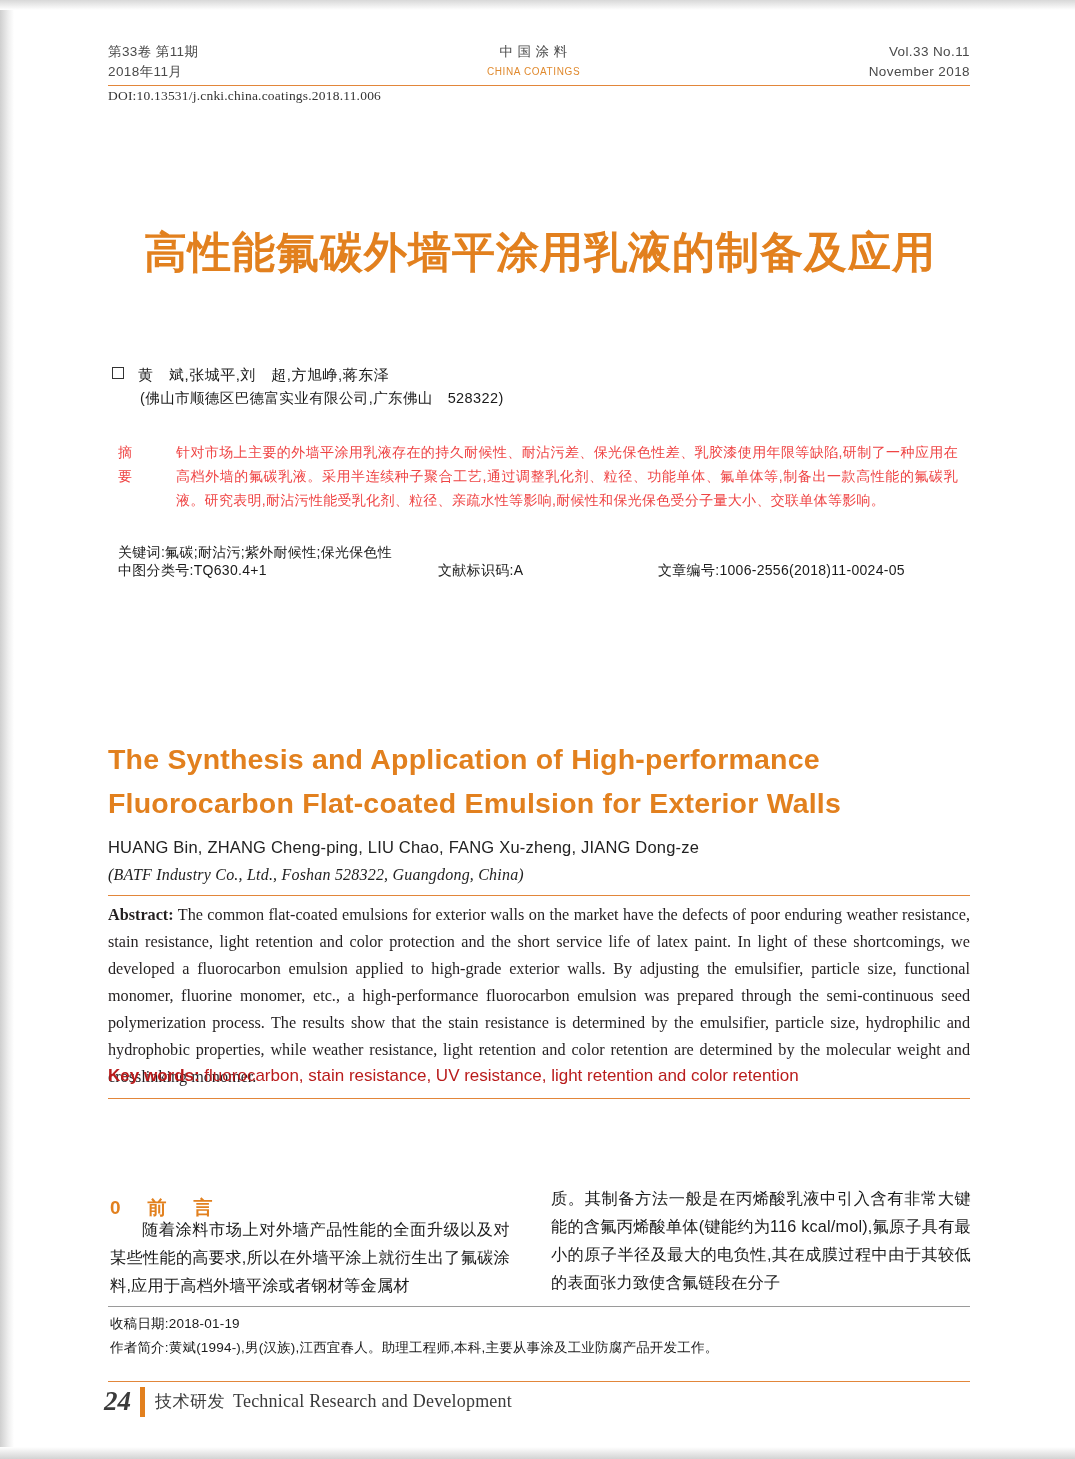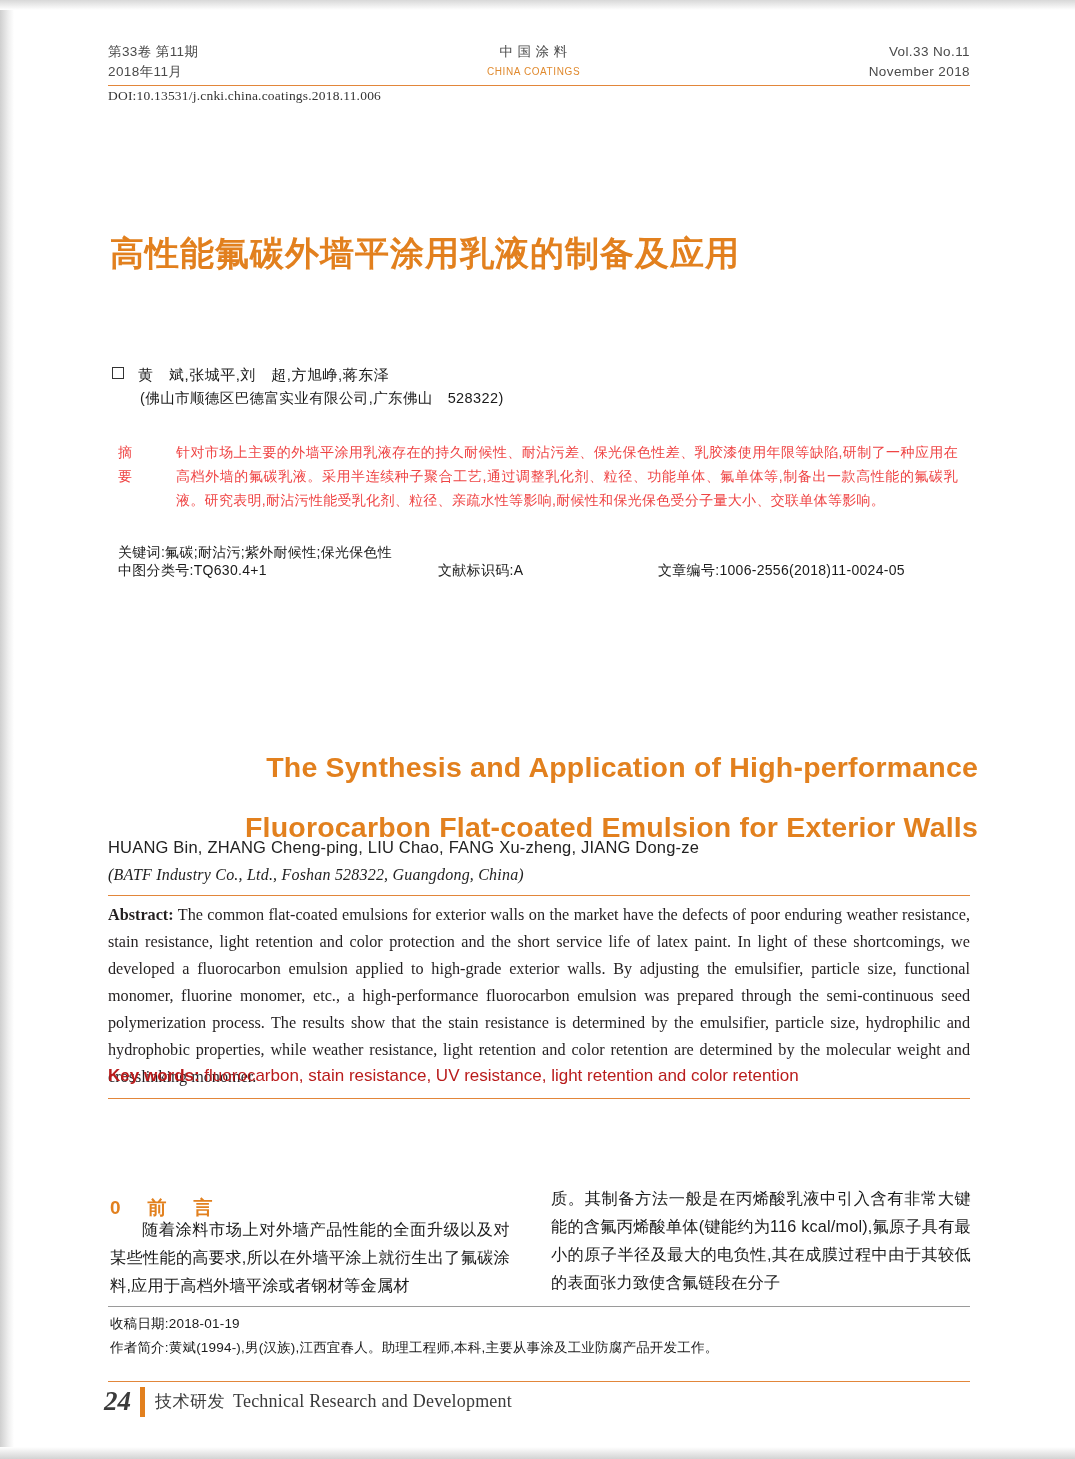--- a/index.html
+++ b/index.html
@@ -58,26 +58,27 @@
   .doi {
     position: absolute; left: 108px; top: 88px;
     font-family: "Liberation Serif", serif;
     font-size: 13.5px; color: #333;
     letter-spacing: .2px;
   }
 
   
   .cn-title {
     position: absolute; left: 110px; top: 225px; width: 860px;
-    font-family: Liberation Sans, sans-serif;
+    font-family: Liberation Serif, serif;
     font-weight: bold;
-    font-size: 34px;
+    font-size: 43px;
     line-height: 56px;
     color: #e2801e;
     letter-spacing: 1px;
+    text-align: center;
   }
 
   .authors-line {
     position: absolute; left: 112px; top: 366px; width: 860px;
     font-family: "Liberation Sans", sans-serif;
     font-size: 15px; color: #1a1a1a;
     letter-spacing: .5px;
   }
   .authors-line .box {
     display: inline-block;
@@ -120,24 +121,23 @@
   .cn-meta .m1 { width: 320px; }
   .cn-meta .m2 { width: 220px; }
   .cn-meta .m3 { flex: 1; }
 
   
   .en-title {
     position: absolute; left: 108px; top: 737px; width: 870px;
     font-family: "Liberation Sans", sans-serif;
     font-weight: bold;
     font-size: 28.5px;
-    line-height: 60px;
+    line-height: 44px;
     color: #e2801e;
     letter-spacing: .2px;
-    text-align: right;
   }
   .en-authors {
     position: absolute; left: 108px; top: 838px; width: 870px;
     font-family: "Liberation Sans", sans-serif;
     font-size: 16.5px; color: #222;
     letter-spacing: .2px;
   }
   .en-affil {
     position: absolute; left: 108px; top: 866px; width: 870px;
     font-family: "Liberation Serif", serif;

